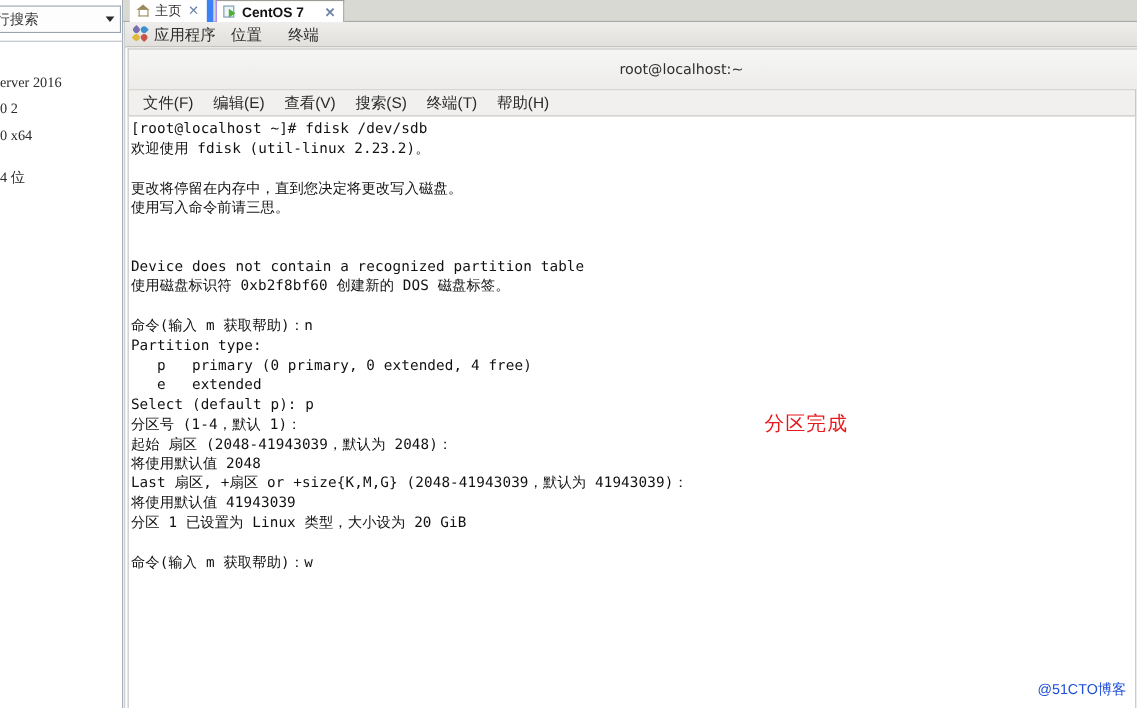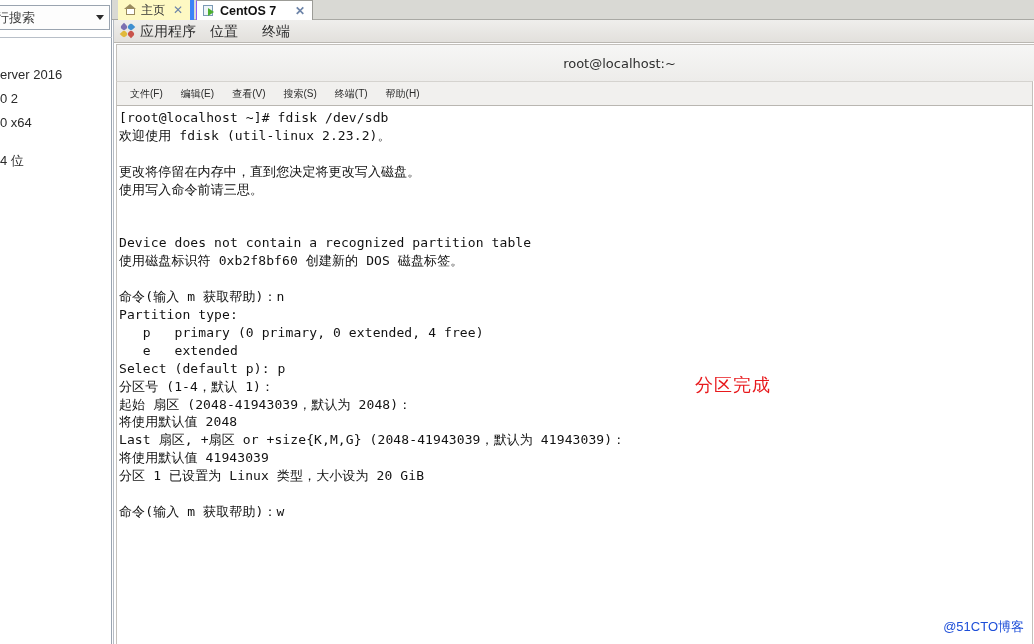--- a/index.html
+++ b/index.html
@@ -86,20 +86,21 @@
     top: 45px;
     width: 112px;
   }
   .lib-item {
     font-size: 13px;
     color: #2a2a2a;
     white-space: nowrap;
     overflow: hidden;
     padding-left: 0;
     line-height: 15px;
+    font-family: Liberation Serif, serif;
   }
   .lib-item.sp-1 { margin-top: 22px; }
   .lib-item.sp-2 { margin-top: 9px; }
   .lib-item.sp-3 { margin-top: 9px; }
   .lib-item.sp-4 { margin-top: 23px; }
 
   
   #tabstrip {
     position: absolute;
     left: 112px;
@@ -119,22 +120,22 @@
     gap: 4px;
     padding: 0 6px 0 6px;
     box-sizing: border-box;
     font-size: 12.5px;
     color: #333;
     cursor: default;
   }
   .tab.inactive {
     left: 6px;
     width: 76px;
-    background: #fef9c3;
-    border-right: 4px solid #3b82f6;
+    background: #ffffff;
+    border-right: 6px solid #3b82f6;
   }
   .tab.active {
     left: 84px;
     width: 117px;
     background: #ffffff;
     border-left: 1px solid #8b5cf6;
     border-right: 1px solid #9c9c97;
     border-top: 1px solid #9c9c97;
     font-weight: bold;
     color: #111;
@@ -290,21 +291,21 @@
     background: #f1f0ee;
     border: 1px solid #c3c0bb;
     border-top: 1px solid #d5d3cf;
     border-bottom: 1px solid #b9b6b1;
     box-sizing: border-box;
     display: flex;
     align-items: center;
     padding-left: 4px;
   }
   .term-menu {
-    font-size: 10px;
+    font-size: 14px;
     color: #2a2a2a;
     padding: 0 9px;
     line-height: 23px;
     white-space: nowrap;
   }
   #term-body {
     position: absolute;
     left: 2px;
     top: 62px;
     width: 917px;

